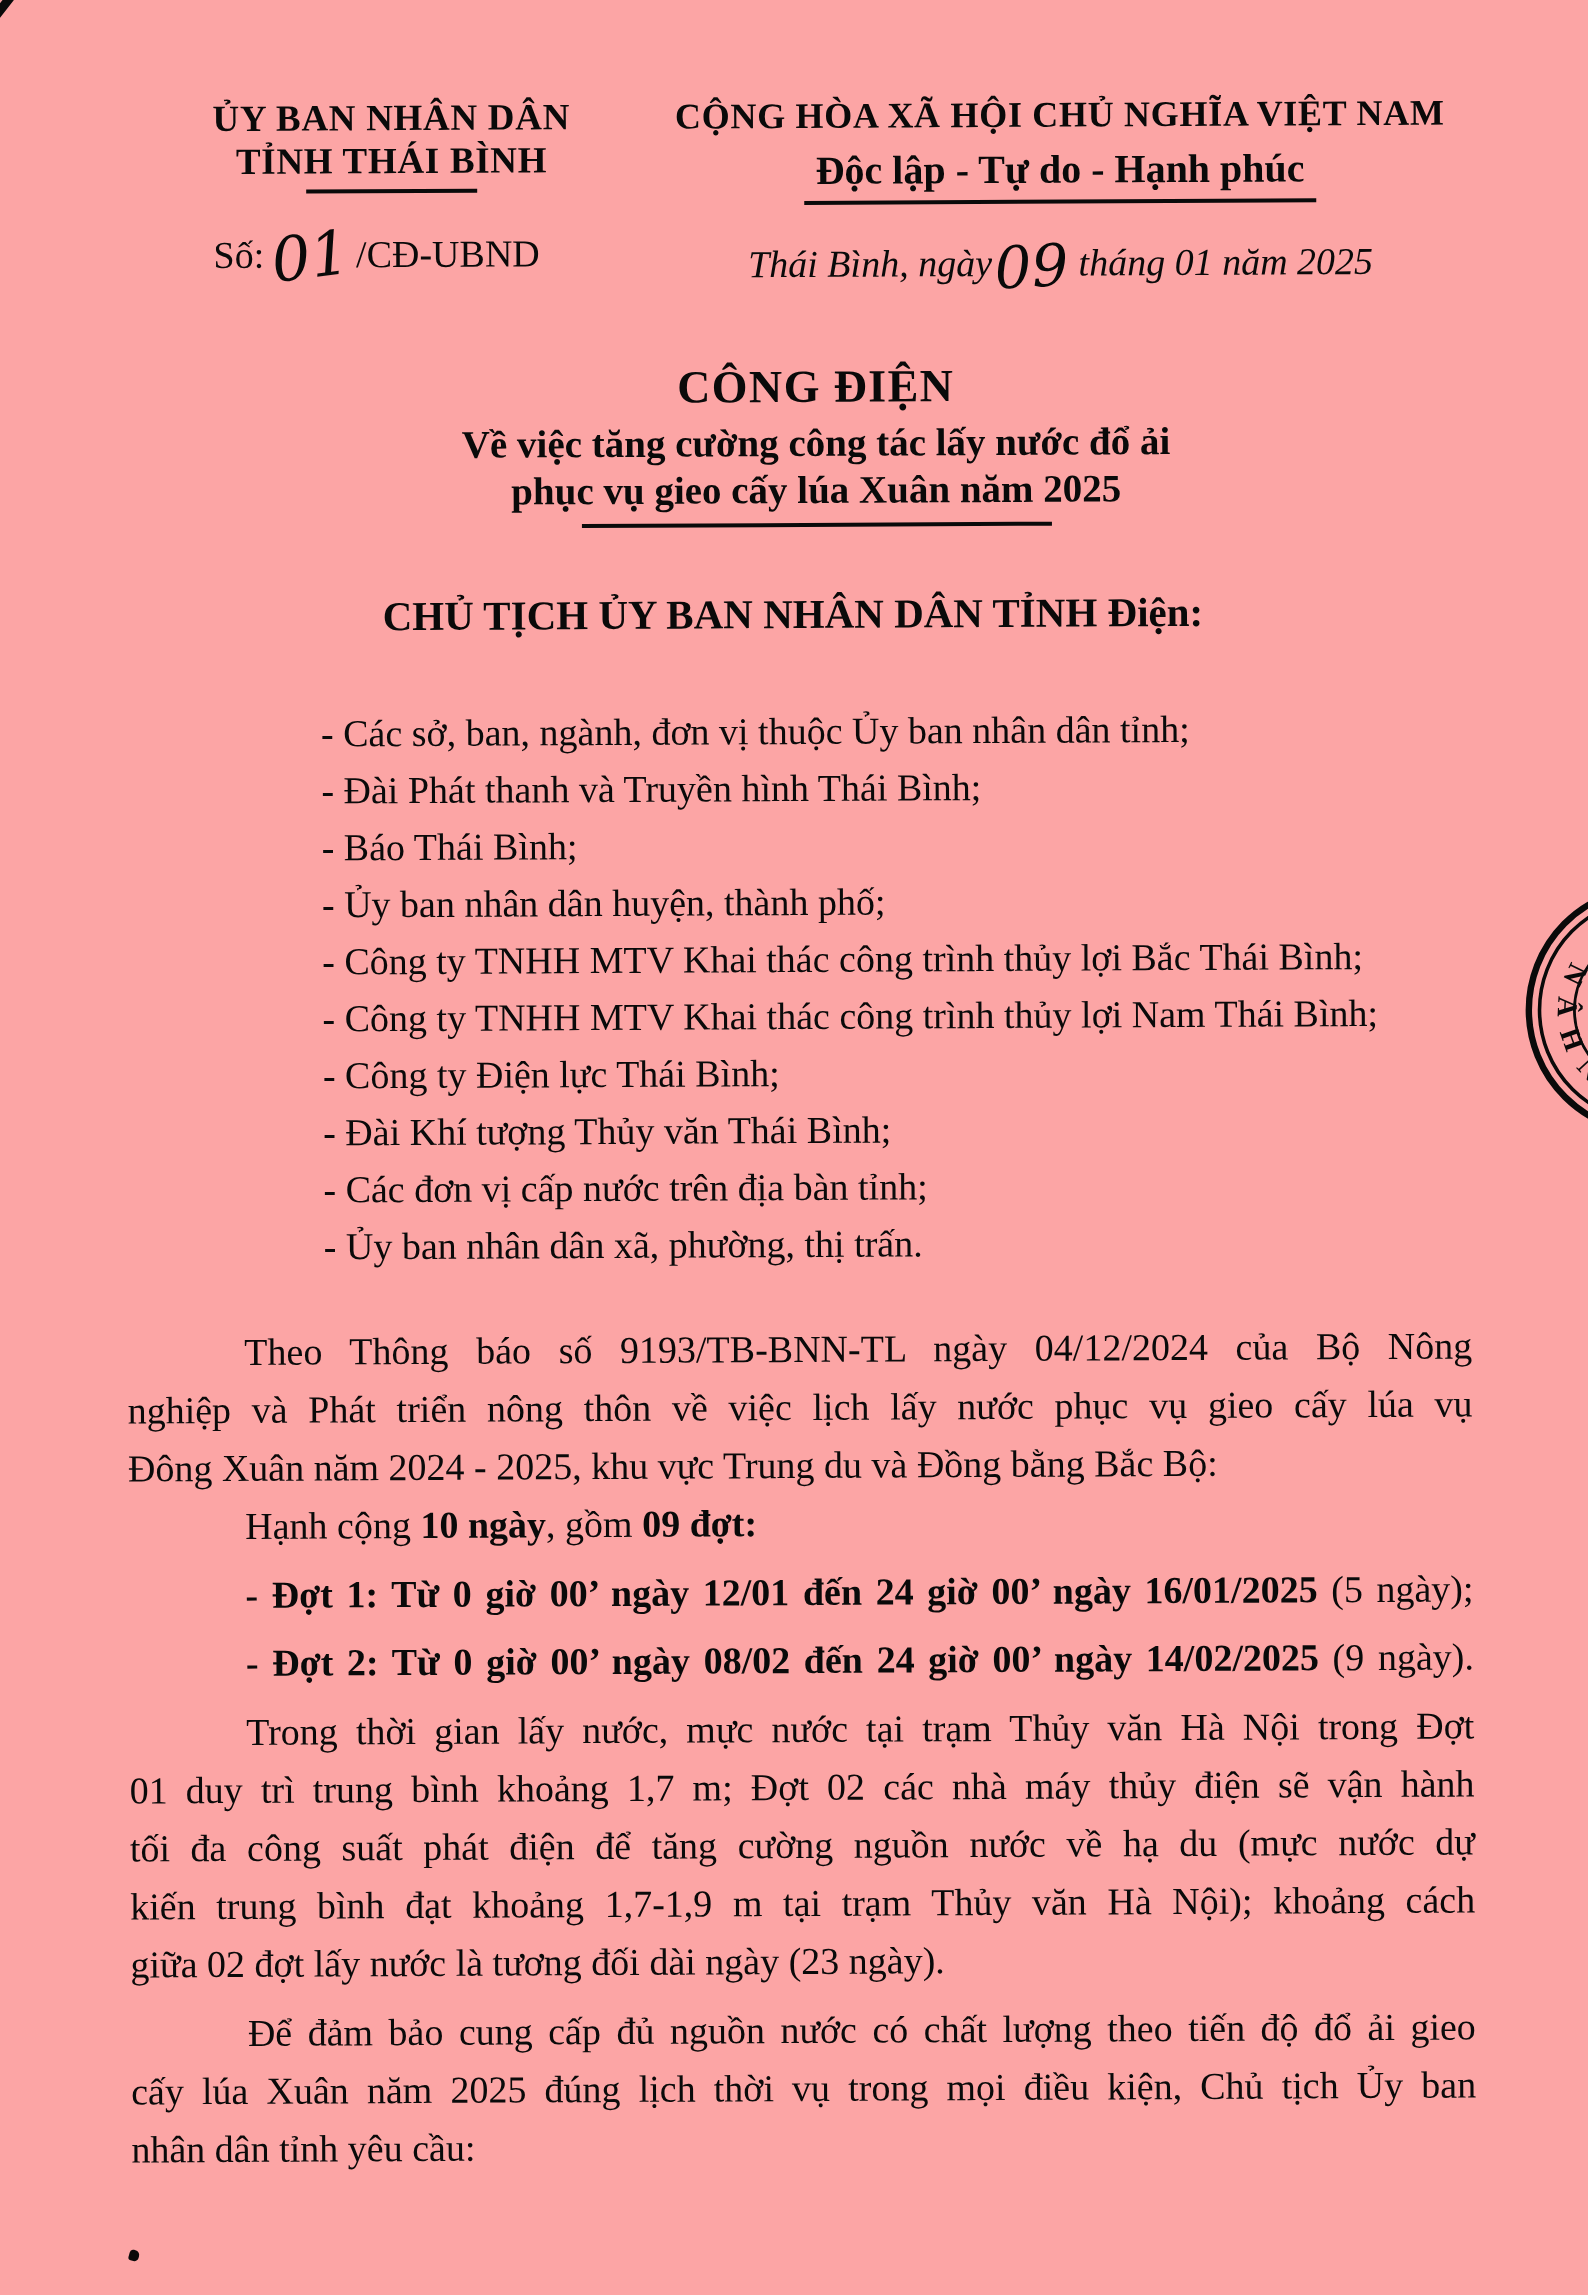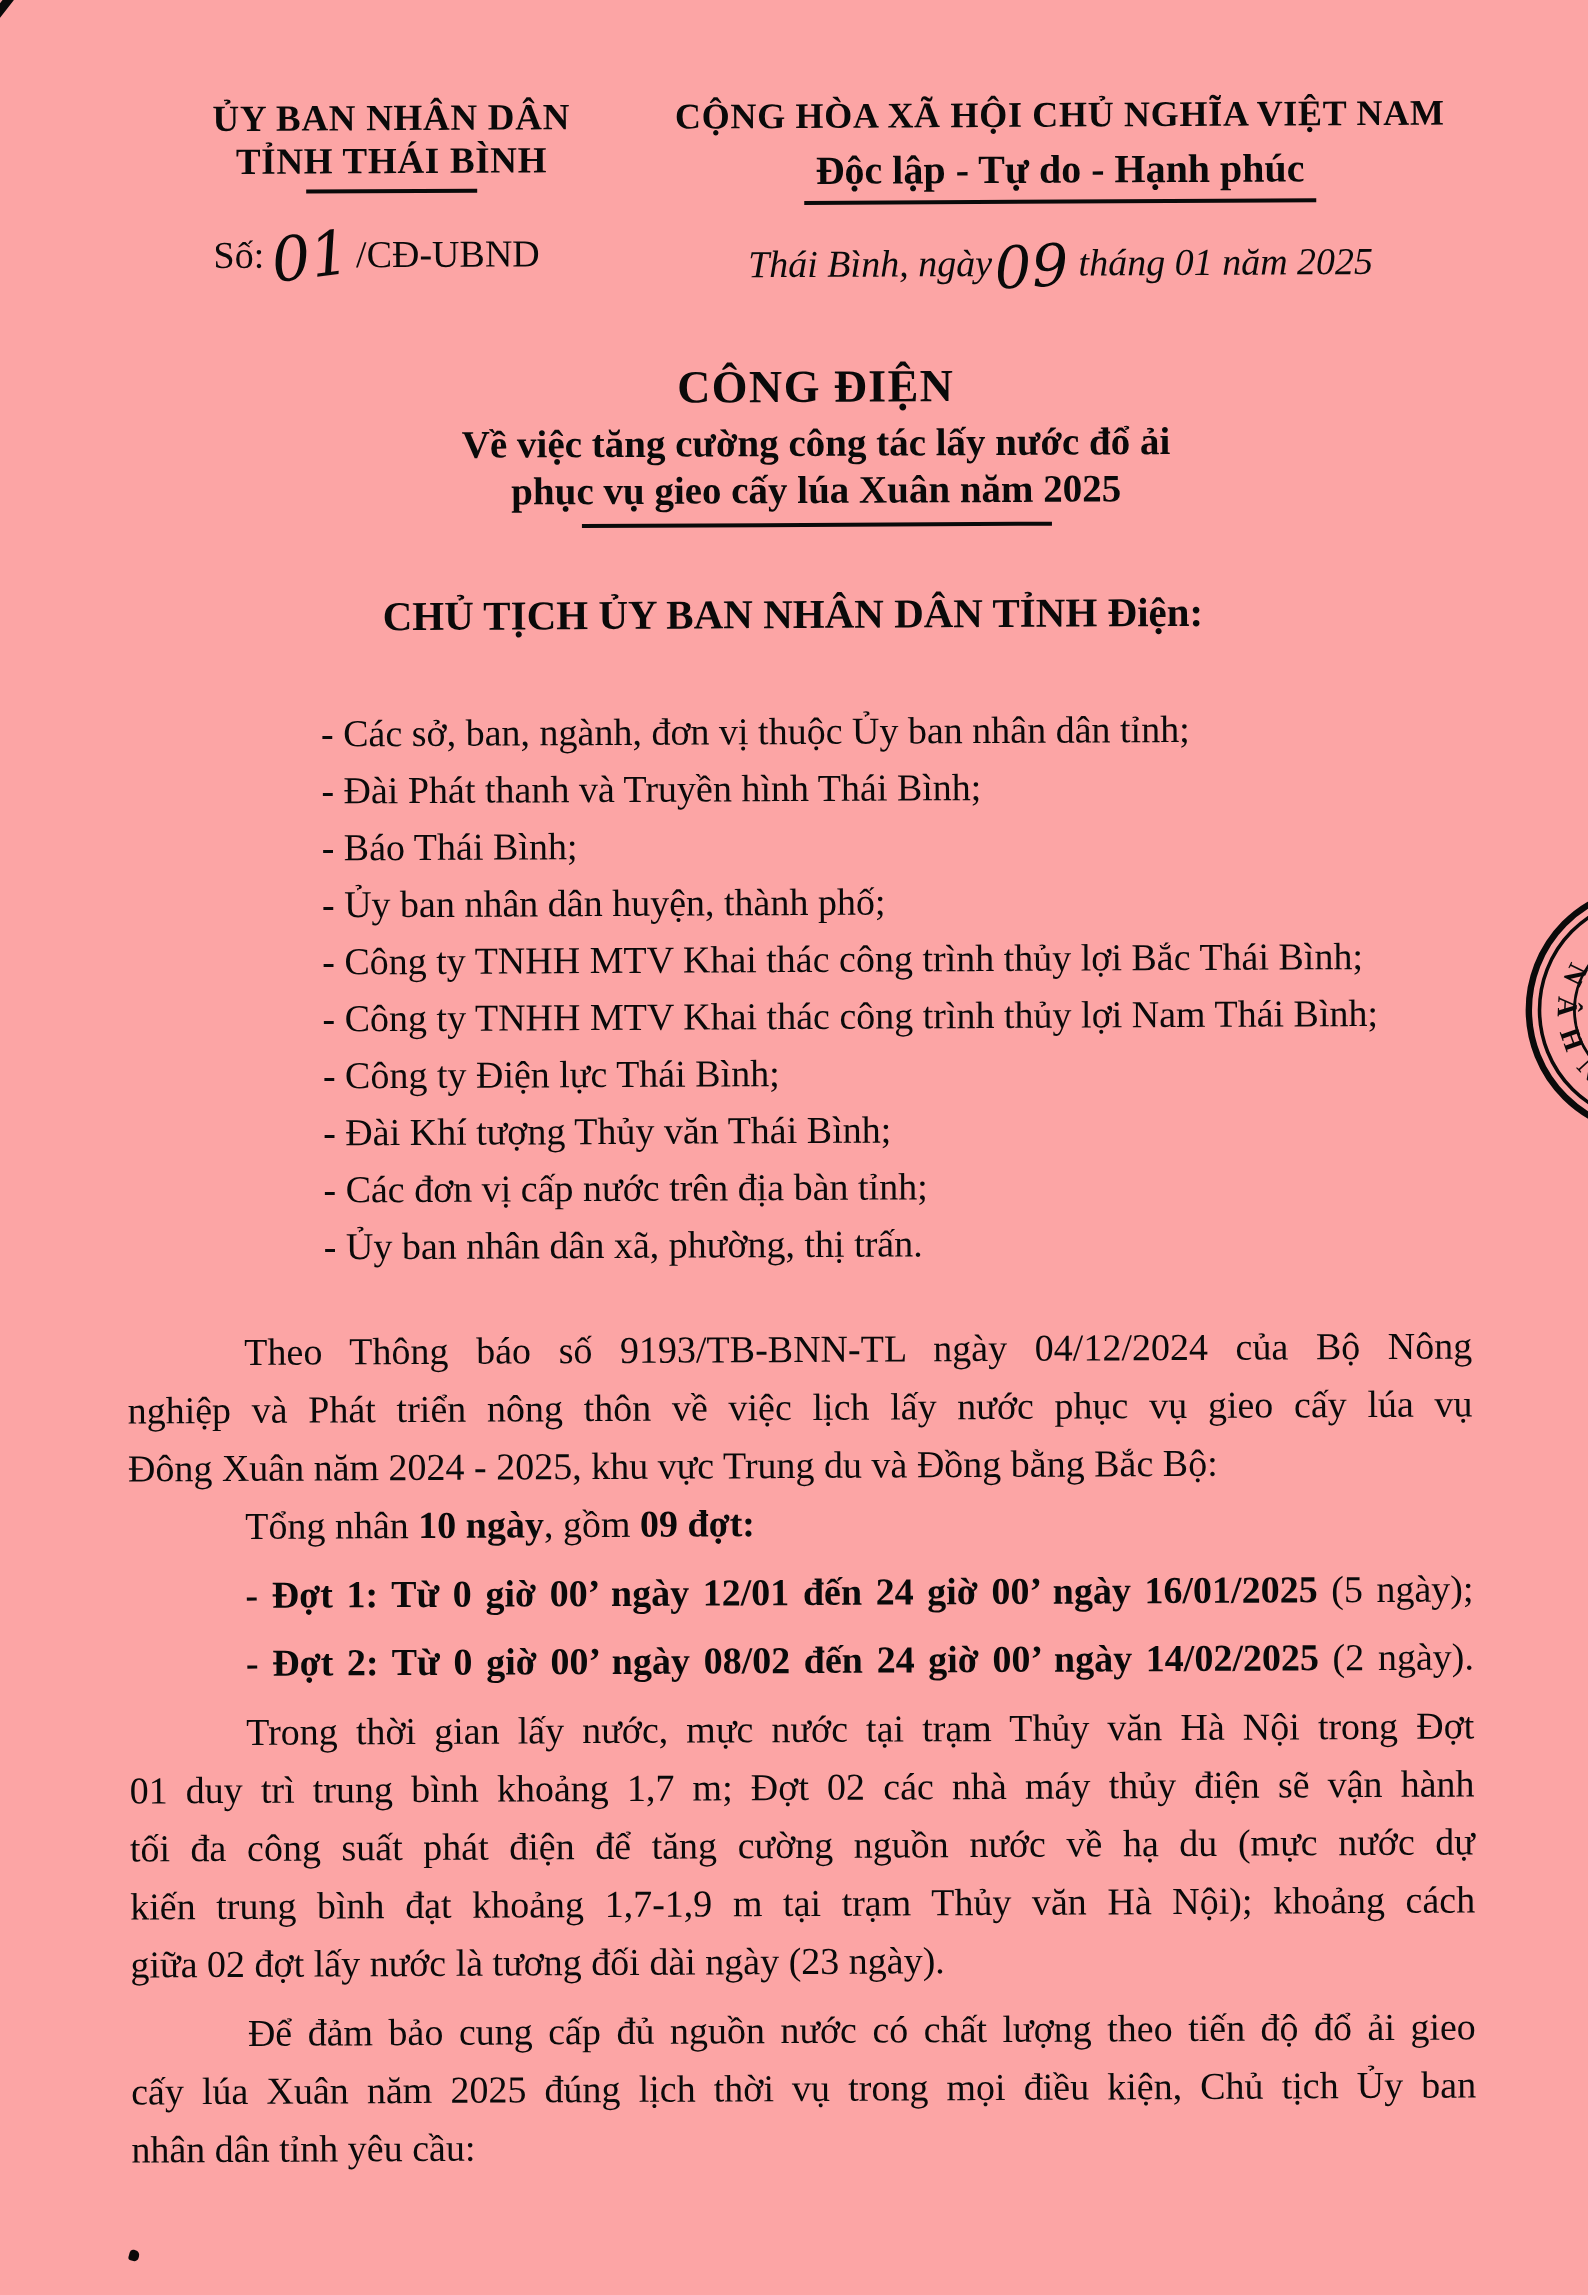--- a/index.html
+++ b/index.html
@@ -104,25 +104,25 @@
       <div class="recipient">- Đài Khí tượng Thủy văn Thái Bình;</div>
       <div class="recipient">- Các đơn vị cấp nước trên địa bàn tỉnh;</div>
       <div class="recipient">- Ủy ban nhân dân xã, phường, thị trấn.</div>
     </div>
 
     <div class="body-text">
       <div class="jline indent">Theo Thông báo số 9193/TB-BNN-TL ngày 04/12/2024 của Bộ Nông</div>
       <div class="jline">nghiệp và Phát triển nông thôn về việc lịch lấy nước phục vụ gieo cấy lúa vụ</div>
       <div class="jlast">Đông Xuân năm 2024 - 2025, khu vực Trung du và Đồng bằng Bắc Bộ:</div>
 
-      <div class="jlast indent"><span>Tổng nhân </span><span class="b">10 ngày</span><span>, gồm </span><span class="b">09 đợt:</span></div>
+      <div class="jlast indent"><span>Hạnh cộng </span><span class="b">10 ngày</span><span>, gồm </span><span class="b">09 đợt:</span></div>
 
       <div class="jline indent gap"><span class="b">- Đợt 1: Từ 0 giờ 00’ ngày 12/01 đến 24 giờ 00’ ngày 16/01/2025 </span><span>(5 ngày);</span></div>
 
-      <div class="jline indent gap"><span class="b">- Đợt 2: Từ 0 giờ 00’ ngày 08/02 đến 24 giờ 00’ ngày 14/02/2025 </span><span>(2 ngày).</span></div>
+      <div class="jline indent gap"><span class="b">- Đợt 2: Từ 0 giờ 00’ ngày 08/02 đến 24 giờ 00’ ngày 14/02/2025 </span><span>(9 ngày).</span></div>
 
       <div class="jline indent gap">Trong thời gian lấy nước, mực nước tại trạm Thủy văn Hà Nội trong Đợt</div>
       <div class="jline">01 duy trì trung bình khoảng 1,7 m; Đợt 02 các nhà máy thủy điện sẽ vận hành</div>
       <div class="jline">tối đa công suất phát điện để tăng cường nguồn nước về hạ du (mực nước dự</div>
       <div class="jline">kiến trung bình đạt khoảng 1,7-1,9 m tại trạm Thủy văn Hà Nội); khoảng cách</div>
       <div class="jlast">giữa 02 đợt lấy nước là tương đối dài ngày (23 ngày).</div>
 
       <div class="jline indent gap">Để đảm bảo cung cấp đủ nguồn nước có chất lượng theo tiến độ đổ ải gieo</div>
       <div class="jline">cấy lúa Xuân năm 2025 đúng lịch thời vụ trong mọi điều kiện, Chủ tịch Ủy ban</div>
       <div class="jlast">nhân dân tỉnh yêu cầu:</div>

